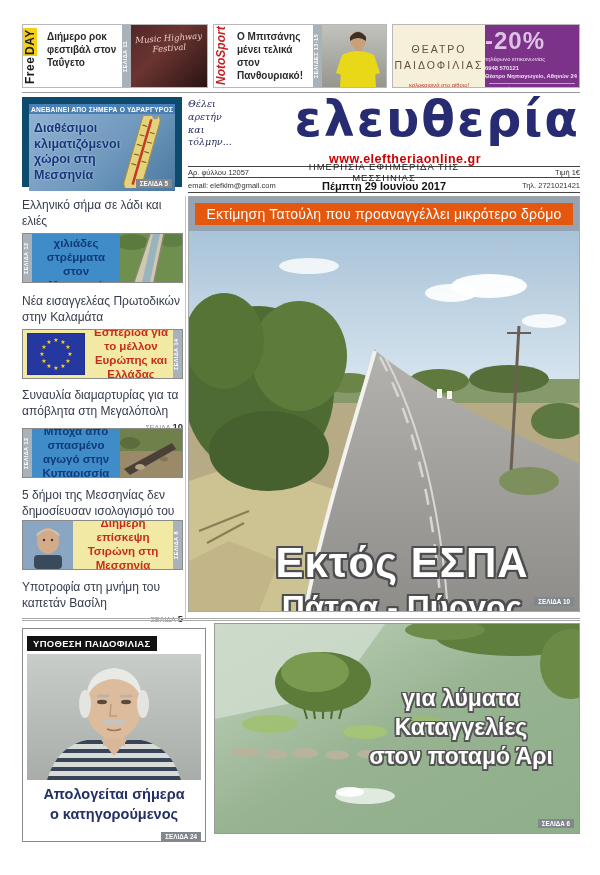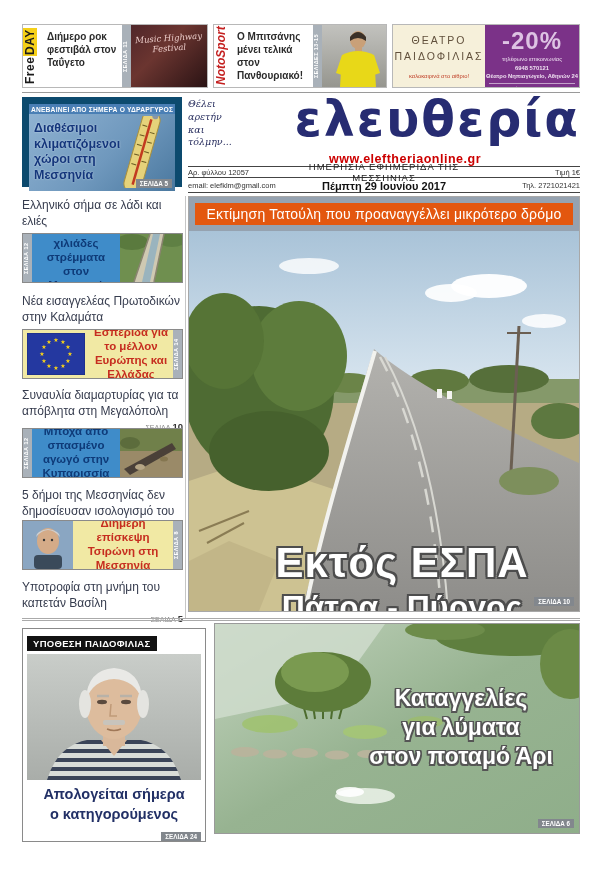--- a/index.html
+++ b/index.html
@@ -30,24 +30,24 @@
     width:9px; text-align:center; letter-spacing:.4px; padding:2px 0;
   }
   .ad-img { position:relative; overflow:hidden; }
   .festival-img { width:76px; background:linear-gradient(135deg,#50262a 0%,#6b3530 40%,#2a1314 100%); }
   .festival-script {
     position:absolute; top:8px; left:3px; width:70px; text-align:center;
     font-family:"DejaVu Serif", serif; font-style:italic; font-size:8.5px;
     color:#e9c9c6; transform:rotate(-4deg); line-height:1.2;
   }
   .player-img { width:64px; background:linear-gradient(180deg,#c2c2be 0%,#96968f 100%); }
-  .theatre-left { width:92px; background:#f6f0da; text-align:center; padding-top:8px; }
+  .theatre-left { width:92px; background:#f6f0da; text-align:center; padding-top:17px; }
   .theatre-name { font-size:10.5px; letter-spacing:2px; color:#61503c; line-height:1.5; }
   .theatre-sub { font-size:5.8px; color:#c04028; margin-top:8px; }
-  .theatre-right { flex:1; background:#7b3288; color:#f2e4f5; text-align:center; padding-top:2px; }
+  .theatre-right { flex:1; background:#7b3288; color:#f2e4f5; text-align:left; padding-top:2px; }
   .discount { font-size:24px; font-weight:bold; color:#ddc3e3; letter-spacing:1px; }
   .theatre-line { font-size:5.8px; line-height:1.5; color:#f0e2f2; }
   .theatre-line.b { font-weight:bold; }
   .theatre-valid { font-size:5.8px; border-top:1px solid rgba(255,255,255,.55); margin:2px 4px 0; padding-top:2px; }
 
   .hdiv { left:22px; width:558px; height:1px; background:#9a9a9a; }
 
   
   .masthead { left:188px; top:95px; width:392px; height:93px; }
   .slogan {
@@ -446,18 +446,18 @@
       <ellipse cx="30" cy="128" rx="14" ry="5"></ellipse>
         <ellipse cx="60" cy="130" rx="12" ry="4.5"></ellipse>
       <ellipse cx="90" cy="129" rx="13" ry="5"></ellipse>
         <ellipse cx="122" cy="131" rx="12" ry="4.5"></ellipse>
       <ellipse cx="152" cy="130" rx="10" ry="4"></ellipse>
     </g>
     <ellipse cx="150" cy="172" rx="30" ry="8" fill="#e8efe6" opacity=".9"></ellipse>
     <ellipse cx="135" cy="168" rx="14" ry="5" fill="#fff" opacity=".9"></ellipse>
   </svg>
   <div class="br-headline">
+    <div class="stroke-mid br-l">για λύματα</div>
     <div class="stroke-mid br-l">Καταγγελίες</div>
-    <div class="stroke-mid br-l">για λύματα</div>
     <div class="stroke-mid br-l">στον ποταμό Άρι</div>
   </div>
   <span class="page-chip" style="position:absolute;right:5px;bottom:5px;">ΣΕΛΙΔΑ 6</span>
 </div>
 
 </body></html>

